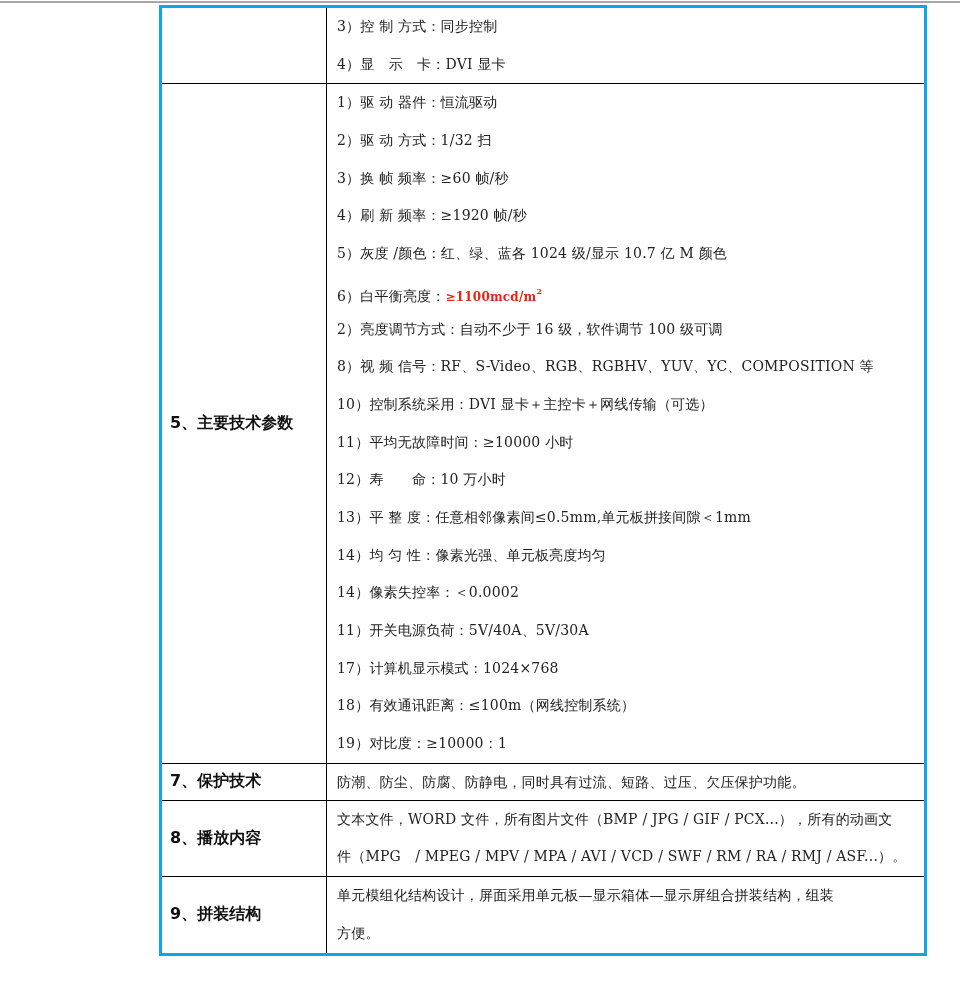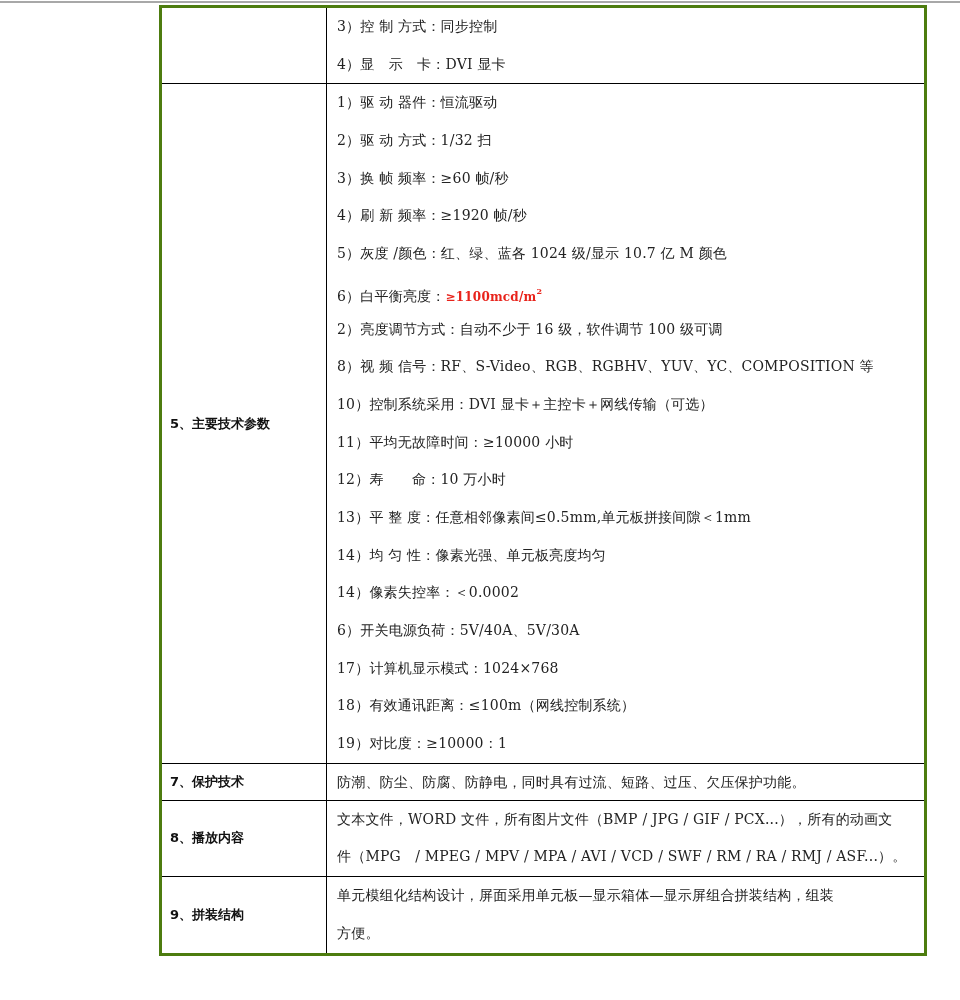--- a/index.html
+++ b/index.html
@@ -20,34 +20,34 @@
       left: 0; top: 1px;
       width: 960px; height: 2px;
       background: #a8a8a8;
     }
     table.spec {
       position: absolute;
       left: 159px;
       top: 5px;
       width: 768px;
       border-collapse: collapse;
-      border: 3px solid #4d7c0f;
+      border: 3px solid #0ea5e9;
       table-layout: fixed;
     }
     table.spec td {
       border: 1.5px solid #000;
       vertical-align: middle;
       padding: 0;
     }
     td.label {
       width: 156px;
       padding-left: 8px !important;
       font-family: "DejaVu Sans", "Liberation Sans", sans-serif;
       font-weight: bold;
-      font-size: 13px;
+      font-size: 16px;
       color: #111;
     }
     td.value {
       padding-left: 10px !important;
       padding-right: 6px !important;
       font-size: 14px;
     }
     .line {
       height: 37.7px;
       line-height: 37.7px;
@@ -95,21 +95,21 @@
         <div class="line">5）灰度 /颜色：红、绿、蓝各 1024 级/显示 10.7 亿 M 颜色</div>
         <div class="line"><span>6）白平衡亮度：</span><span class="hl">≥1100mcd/m</span><sup class="hl-sup">2</sup></div>
         <div class="line">2）亮度调节方式：自动不少于 16 级，软件调节 100 级可调</div>
         <div class="line">8）视 频 信号：RF、S-Video、RGB、RGBHV、YUV、YC、COMPOSITION 等</div>
         <div class="line">10）控制系统采用：DVI 显卡＋主控卡＋网线传输（可选）</div>
         <div class="line">11）平均无故障时间：≥10000 小时</div>
         <div class="line">12）寿　　命：10 万小时</div>
         <div class="line">13）平 整 度：任意相邻像素间≤0.5mm,单元板拼接间隙＜1mm</div>
         <div class="line">14）均 匀 性：像素光强、单元板亮度均匀</div>
         <div class="line">14）像素失控率：＜0.0002</div>
-        <div class="line">6）开关电源负荷：5V/40A、5V/30A</div>
+        <div class="line">11）开关电源负荷：5V/40A、5V/30A</div>
         <div class="line">17）计算机显示模式：1024×768</div>
         <div class="line">18）有效通讯距离：≤100m（网线控制系统）</div>
         <div class="line">19）对比度：≥10000：1</div>
       </td>
     </tr>
 
 
     <tr class="single">
       <td class="label">7、保护技术</td>
       <td class="value">

